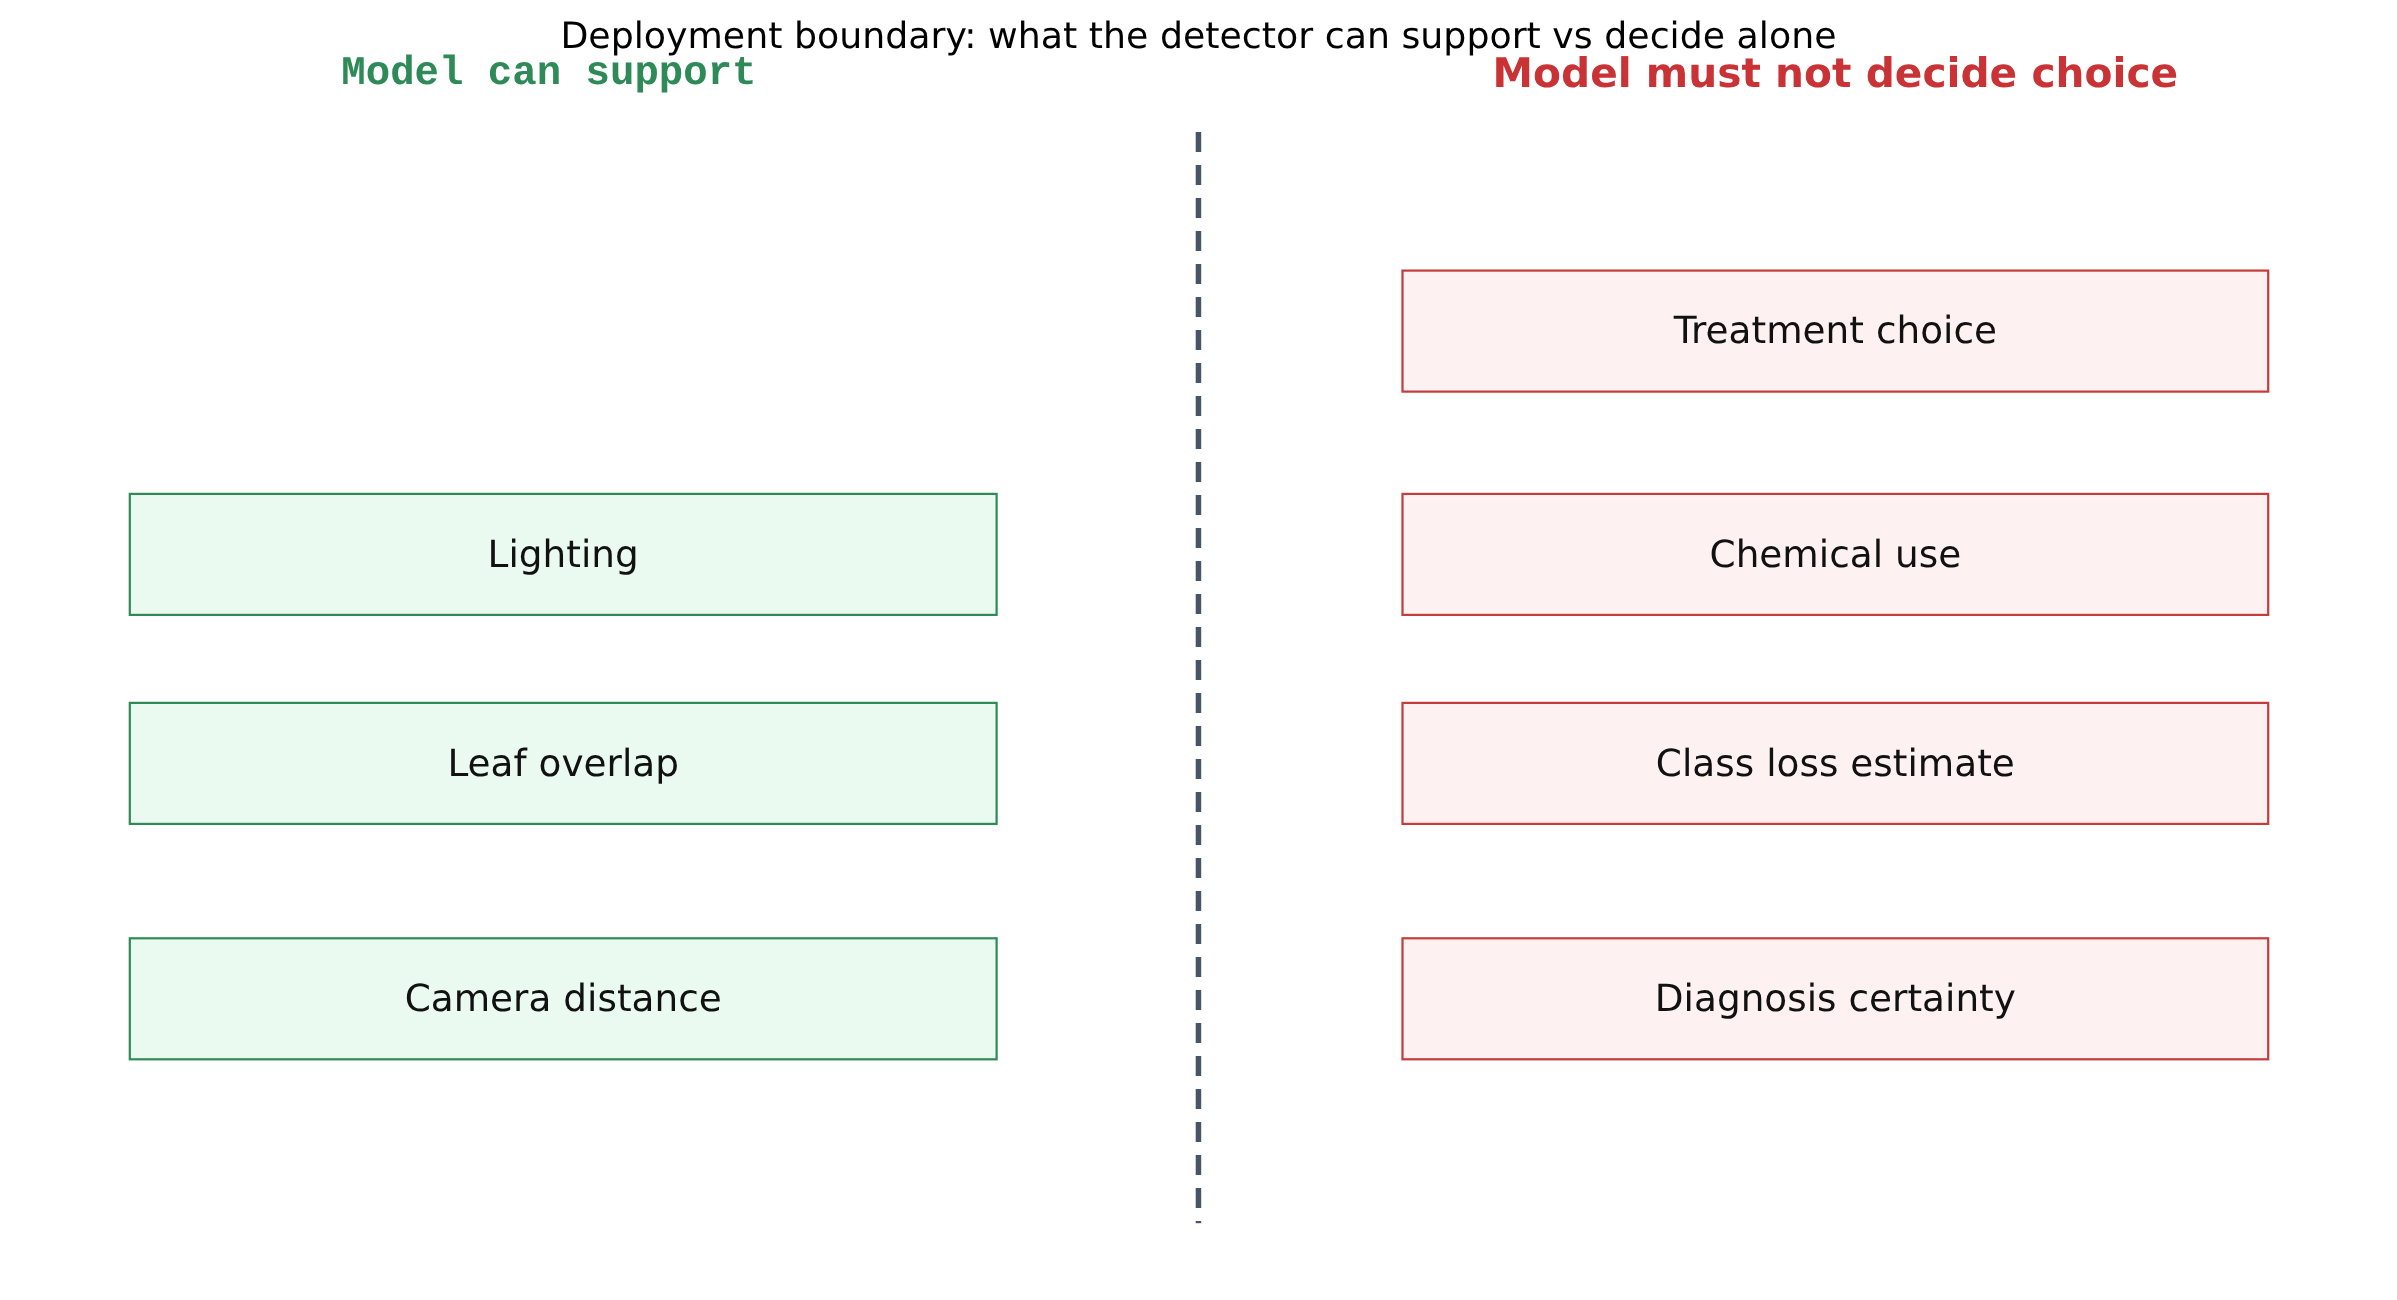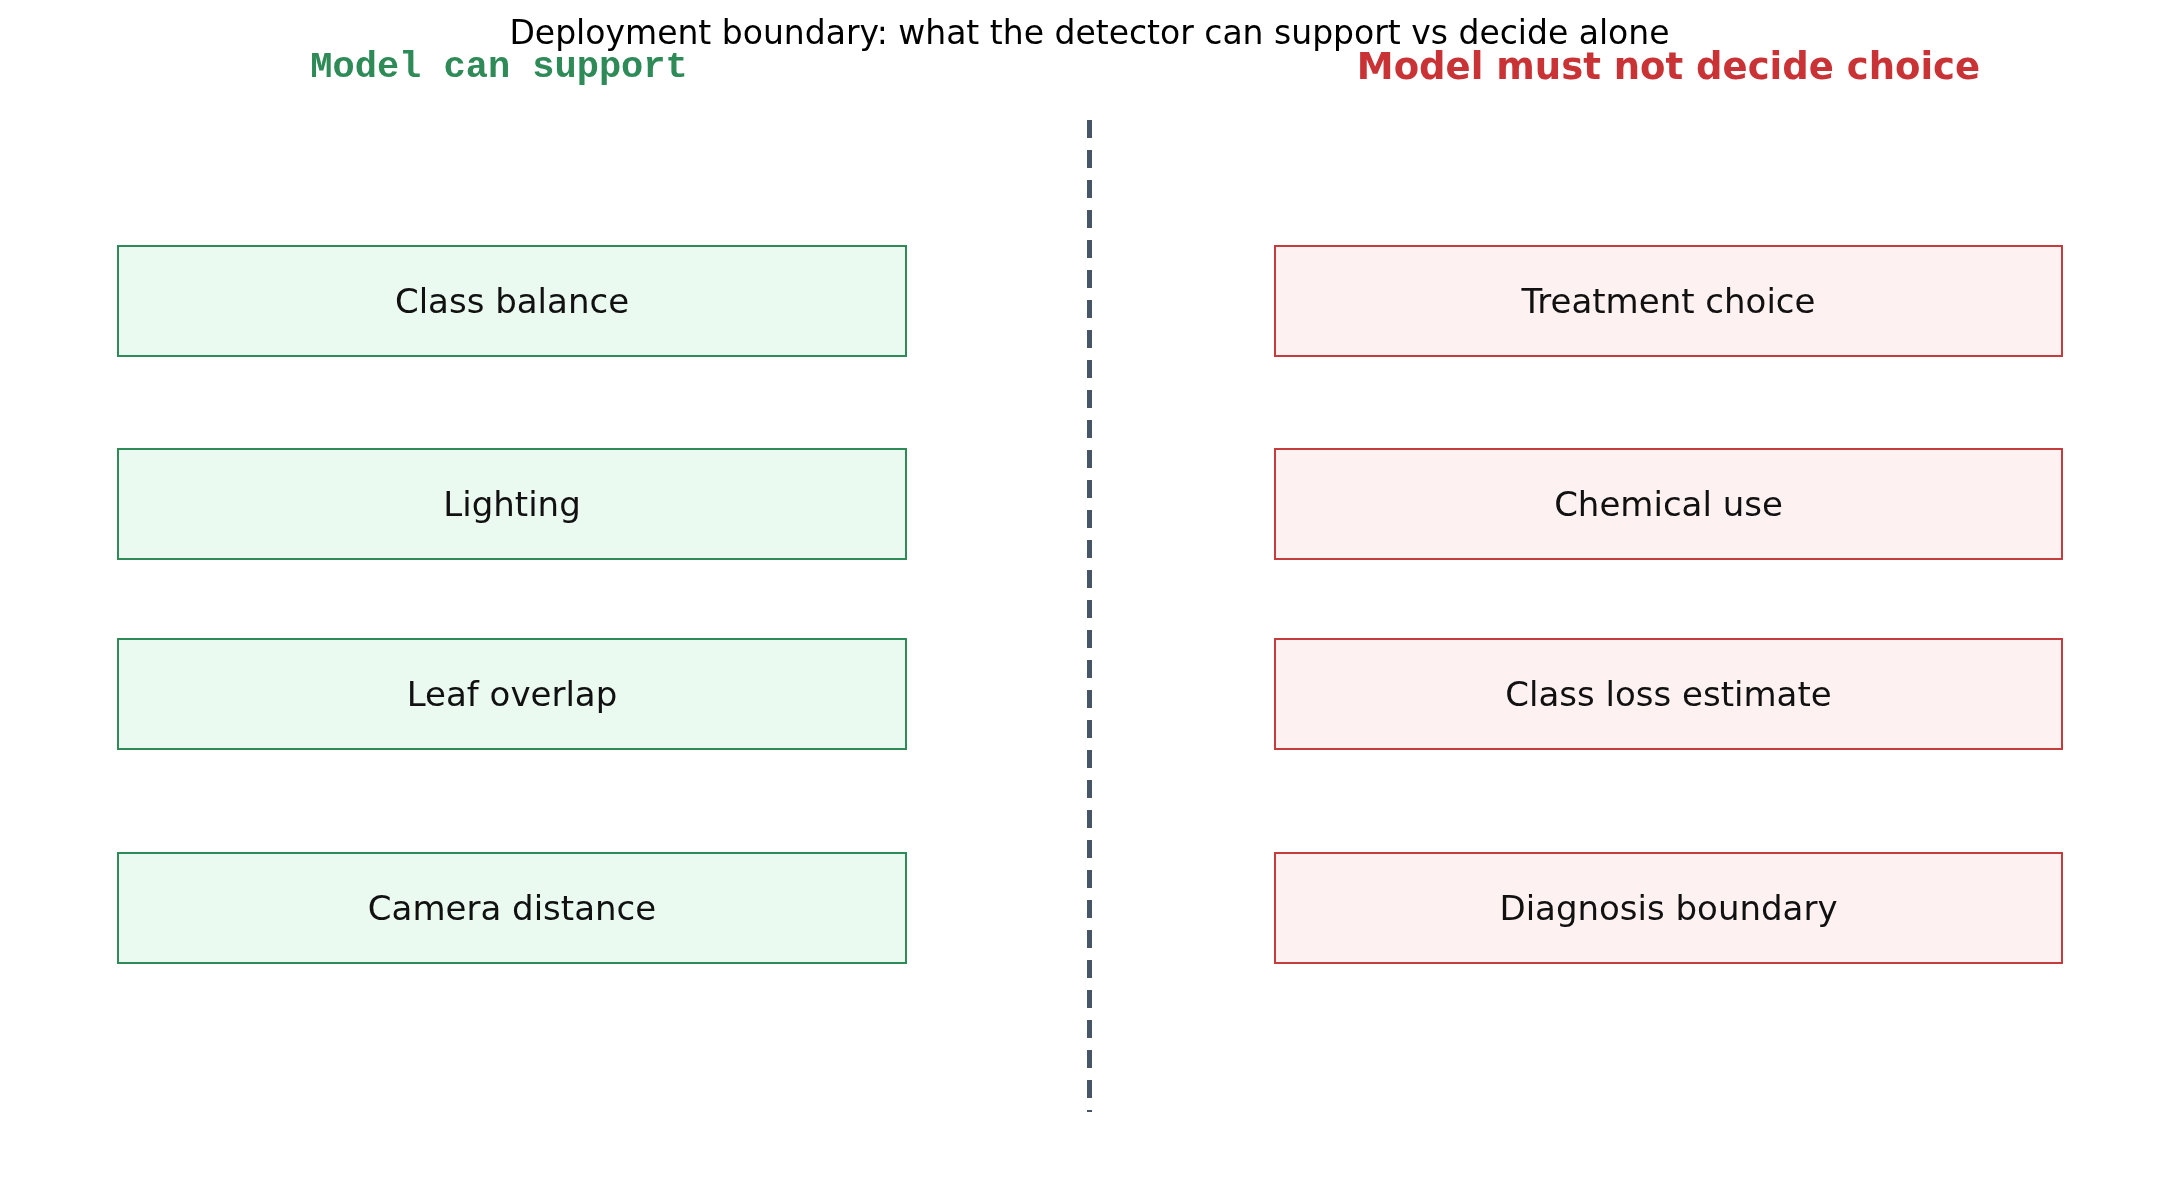--- a/index.html
+++ b/index.html
@@ -96,39 +96,36 @@
 <div class="canvas">
 
   <div class="title">Deployment boundary: what the detector can support vs decide alone</div>
 
   <div class="col-header left">Model can support</div>
 
   <div class="col-header right">Model must not decide choice</div>
 
   <div class="divider"></div>
 
-  <div class="box green row-0">
-    <span>Class balance</span>
-  </div>
   <div class="box green row-1">
     <span>Lighting</span>
   </div>
   <div class="box green row-2">
     <span>Leaf overlap</span>
   </div>
   <div class="box green row-3">
     <span>Camera distance</span>
   </div>
 
   <div class="box red row-1">
     <span>Chemical use</span>
   </div>
   <div class="box red row-0">
     <span>Treatment choice</span>
   </div>
   <div class="box red row-2">
     <span>Class loss estimate</span>
   </div>
   <div class="box red row-3">
-    <span>Diagnosis boundary</span>
+    <span>Diagnosis certainty</span>
   </div>
 
 </div>
 
 </body></html>

